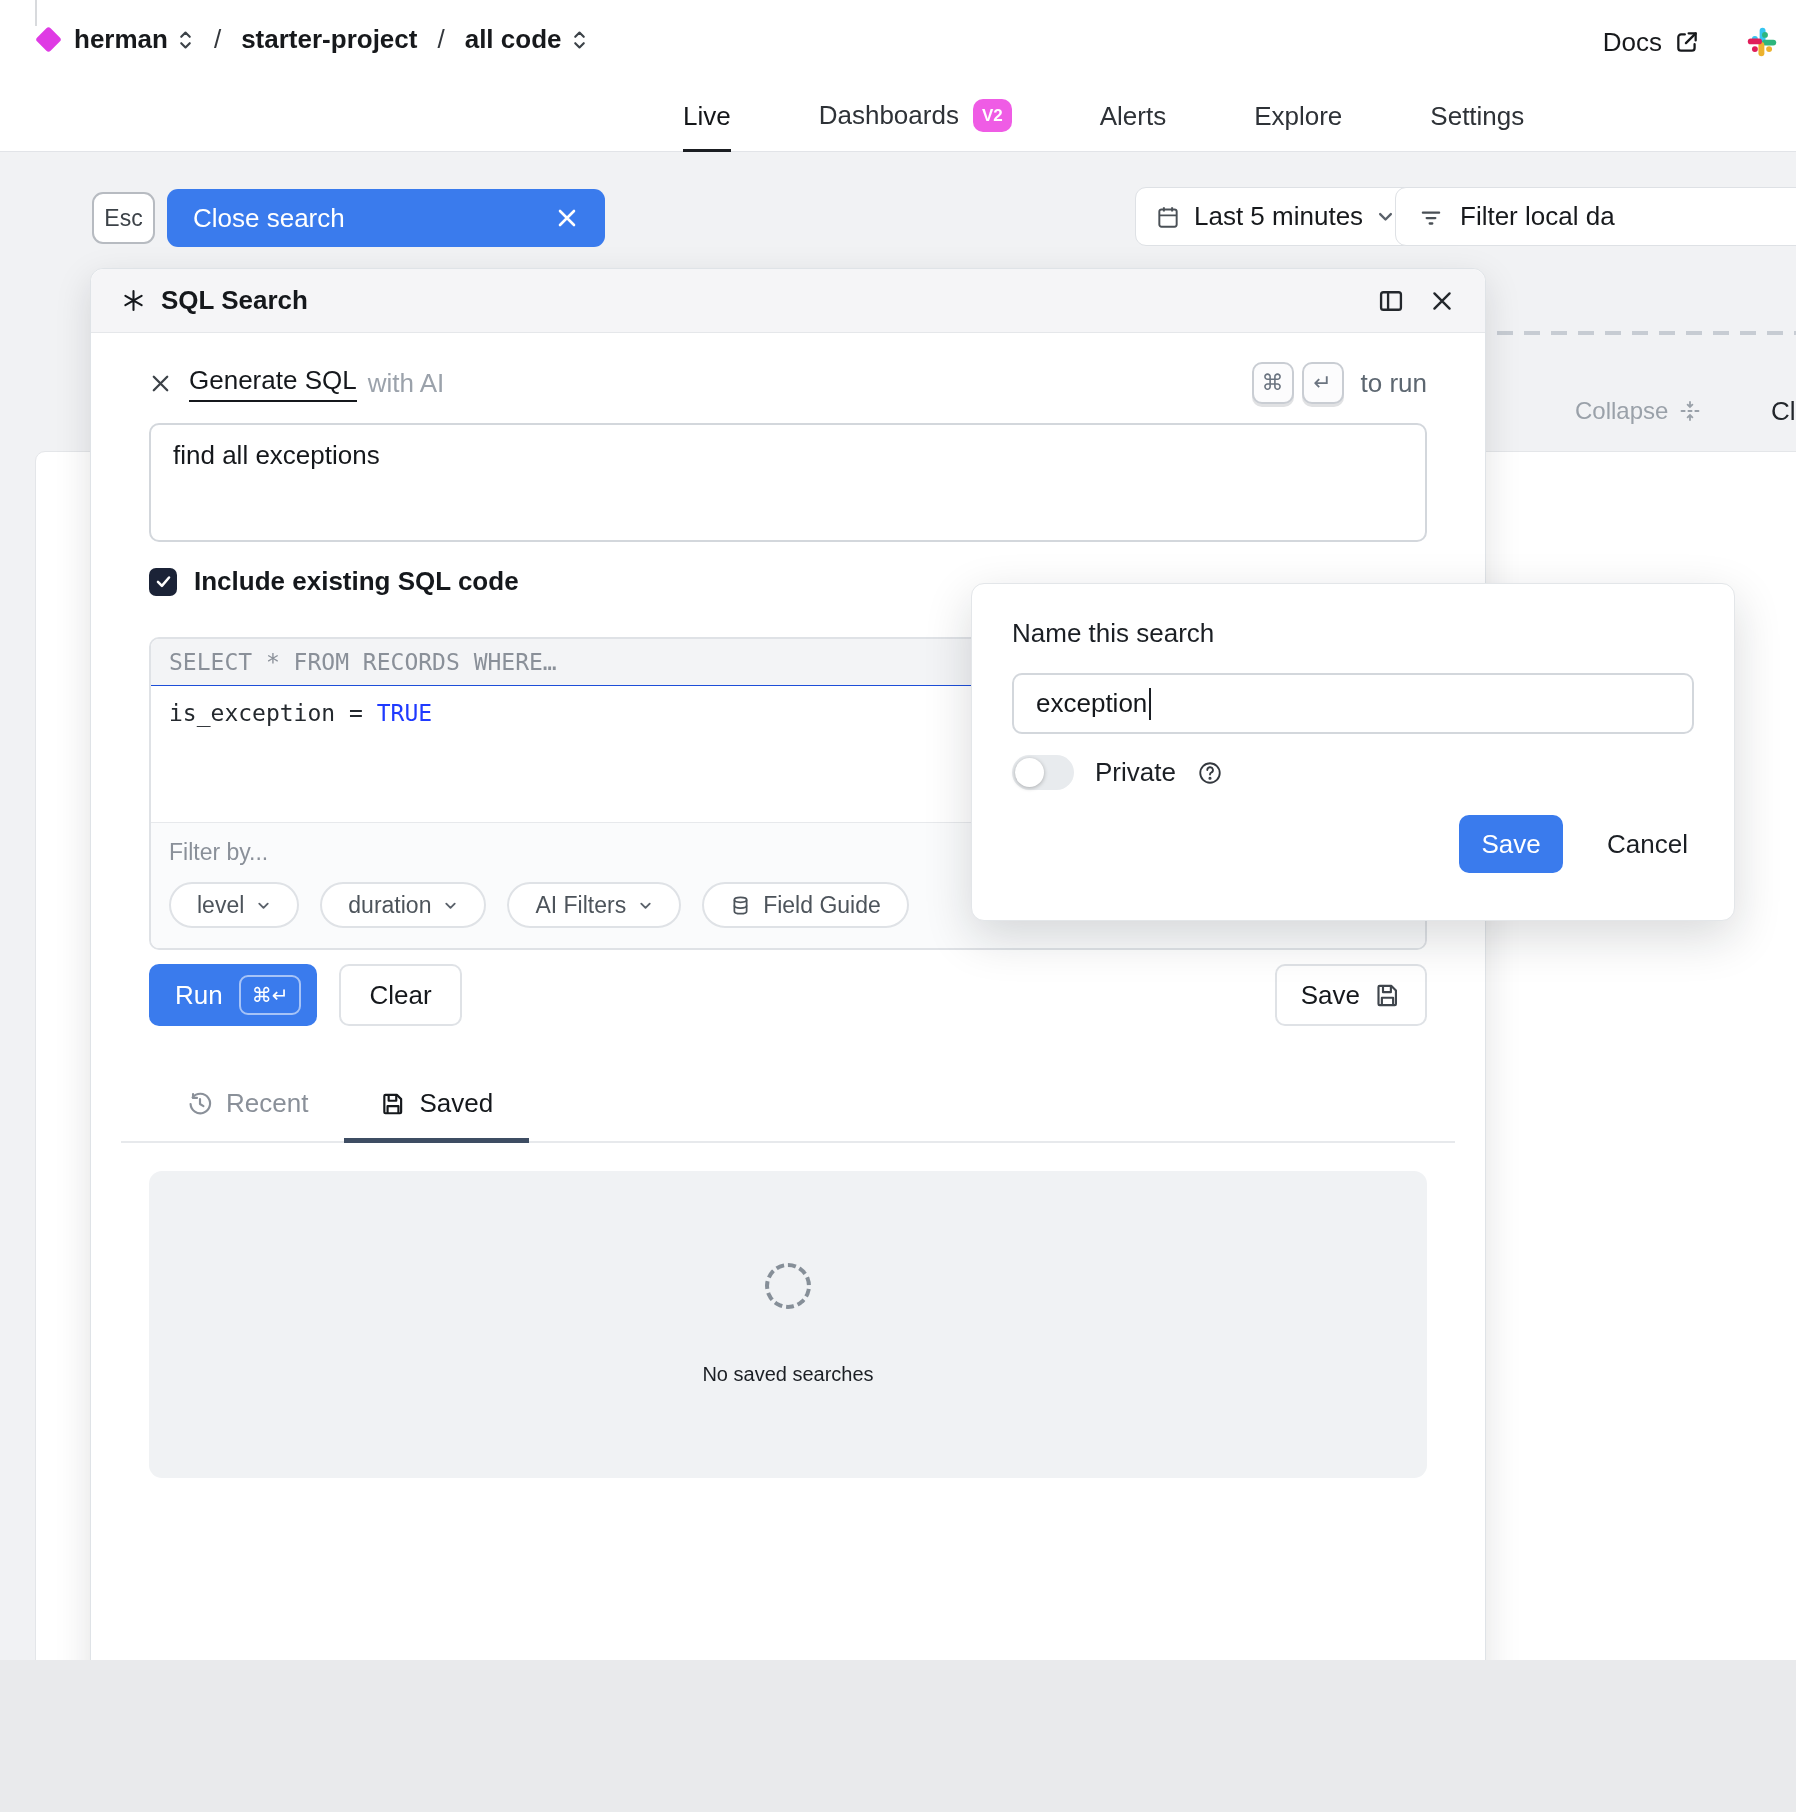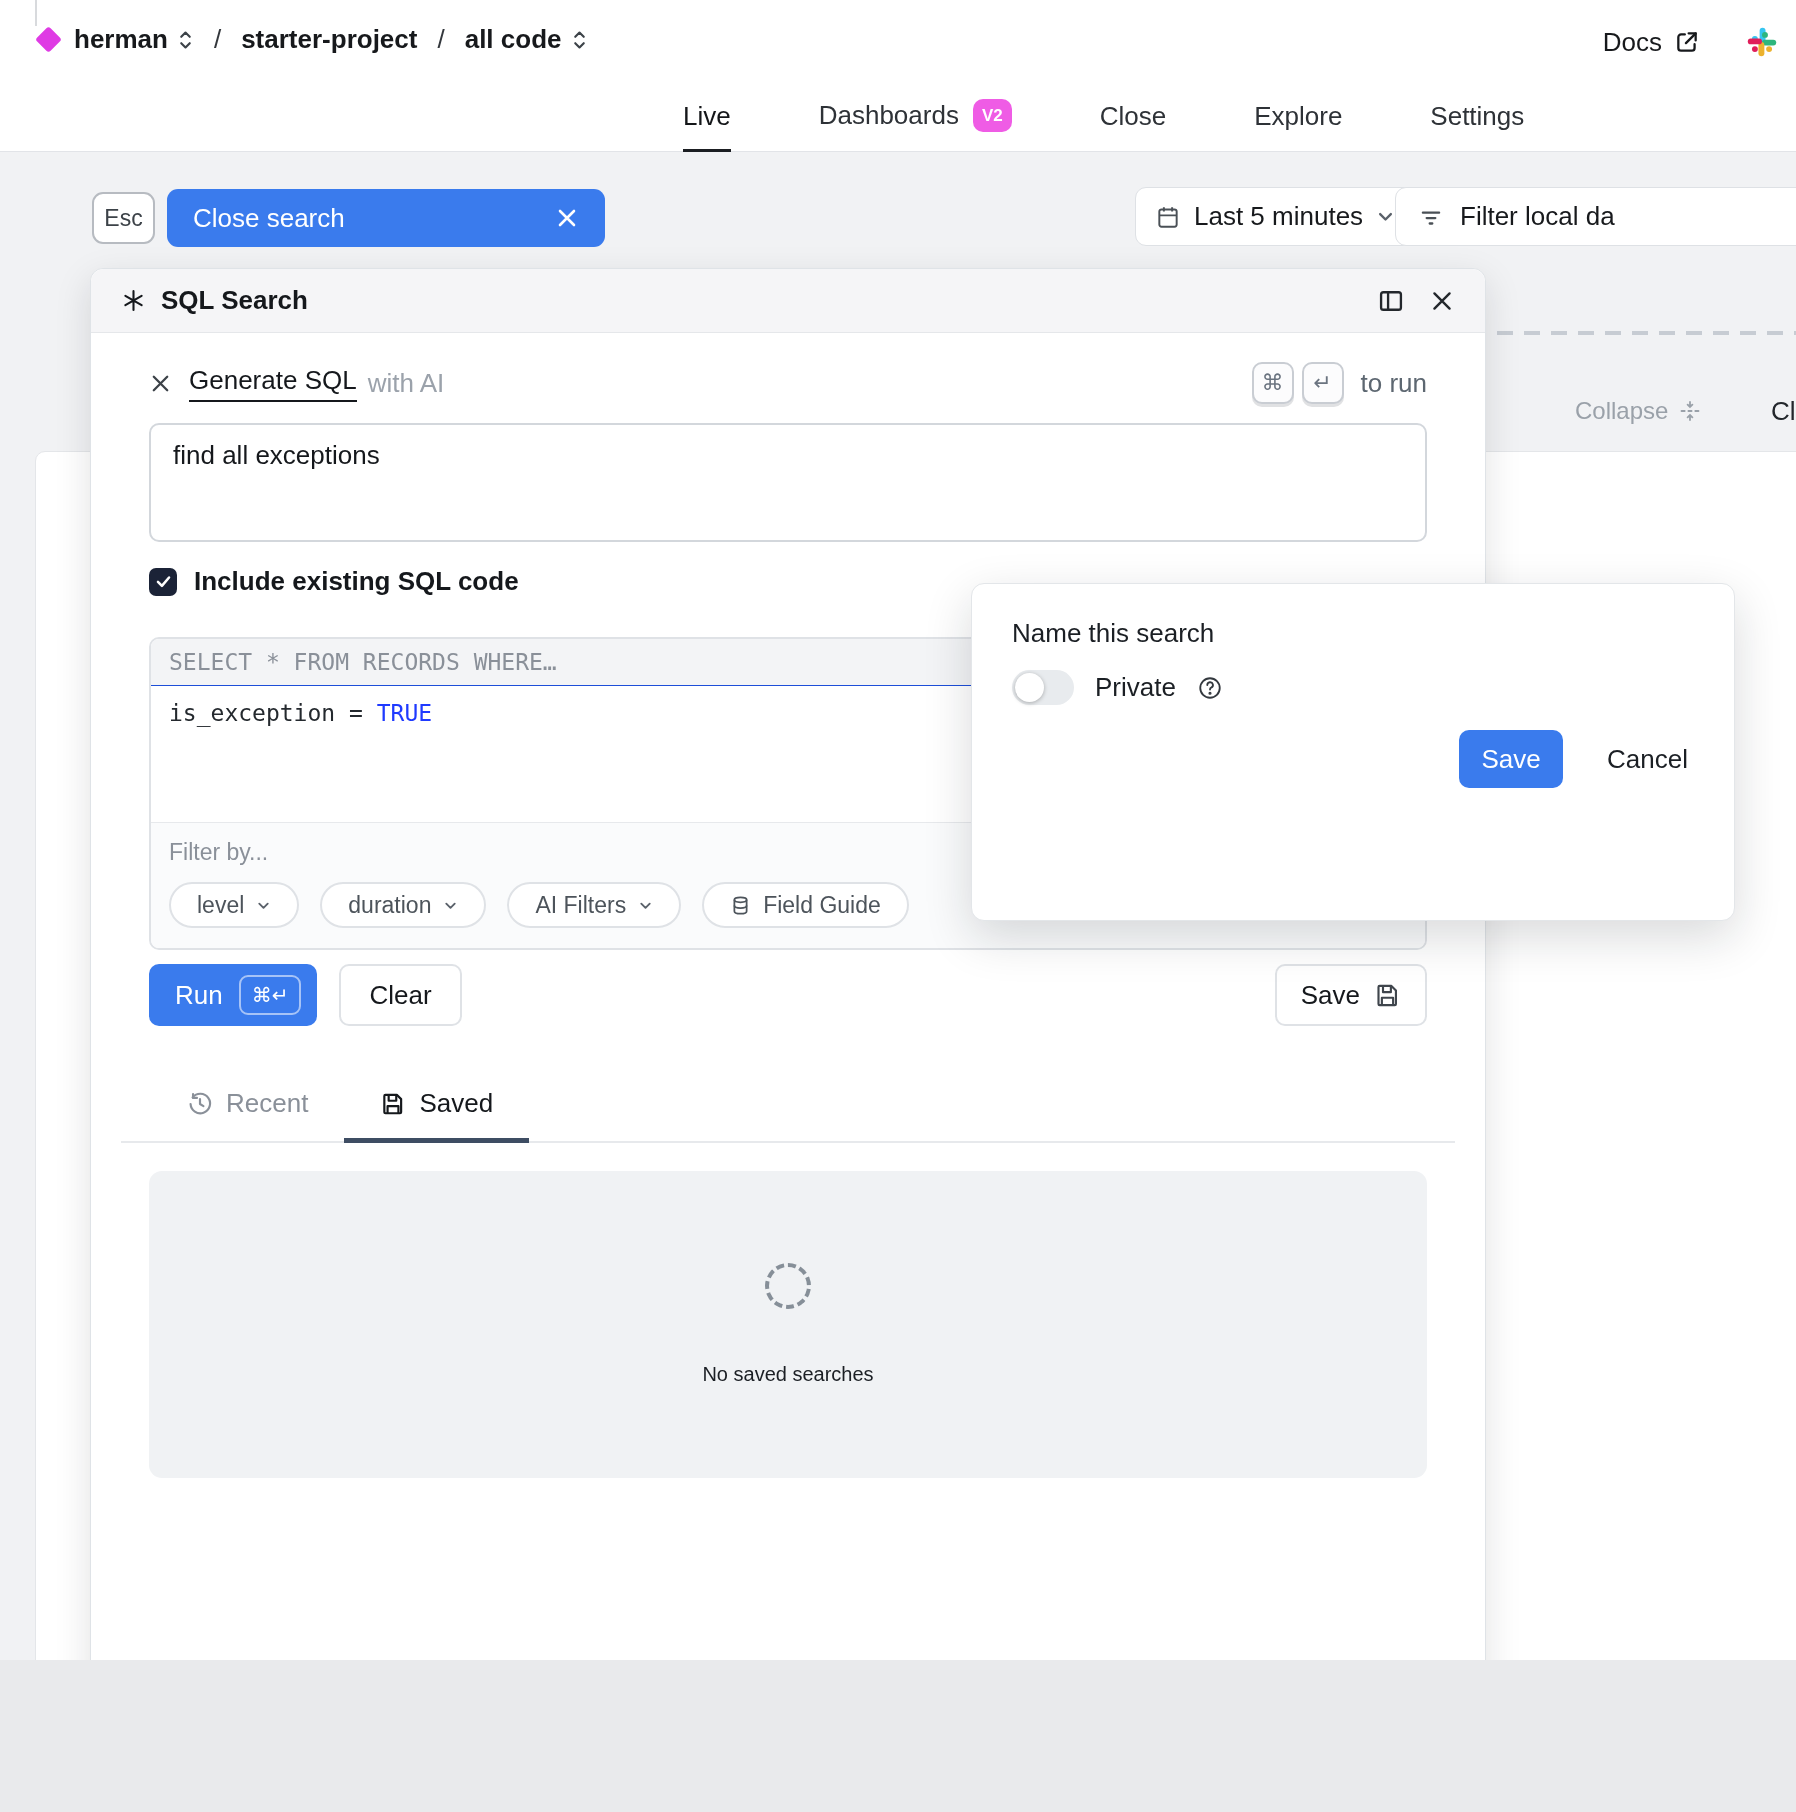--- a/index.html
+++ b/index.html
@@ -135,21 +135,21 @@
 
     <nav class="nav-tabs">
       <span class="nav-tab active">
           <span>Live</span>
         </span>
       <span class="nav-tab">
         <span>Dashboards</span>
         <span class="v2-badge">V2</span>
       </span>
       <span class="nav-tab">
-          <span>Close</span>
+          <span>Alerts</span>
         </span>
       <span class="nav-tab">
           <span>Explore</span>
         </span>
       <span class="nav-tab">
           <span>Settings</span>
         </span>
     </nav>
 
     <div class="top-right">
@@ -376,20 +376,24 @@
 
     <span class="resize-handle">
       <svg width="22" height="22" viewBox="0 0 20 20" fill="none" stroke="#4a4f55" stroke-width="1.8" stroke-linecap="round">
           <path d="M3 17 17 3M10 17l7-7"></path>
         </svg>
     </span>
   </section>
 
   <div class="popover">
     <div class="pop-title">Name this search</div>
+    <div class="pop-input">
+      <span>exception</span>
+      <span class="caret"></span>
+    </div>
     <div class="toggle-row">
       <span class="toggle">
           <span class="knob"></span>
         </span>
       <span class="private-label">Private</span>
       <span>
         <svg width="26" height="26" viewBox="0 0 24 24" fill="none" stroke="#33383e" stroke-width="1.7" stroke-linecap="round">
             <circle cx="12" cy="12" r="9"></circle>
             <path d="M9.5 9.3a2.6 2.6 0 1 1 3.6 2.4c-.9.36-1.1.9-1.1 1.7"></path>
             <circle cx="12" cy="16.8" r="0.6" fill="#33383e"></circle>

